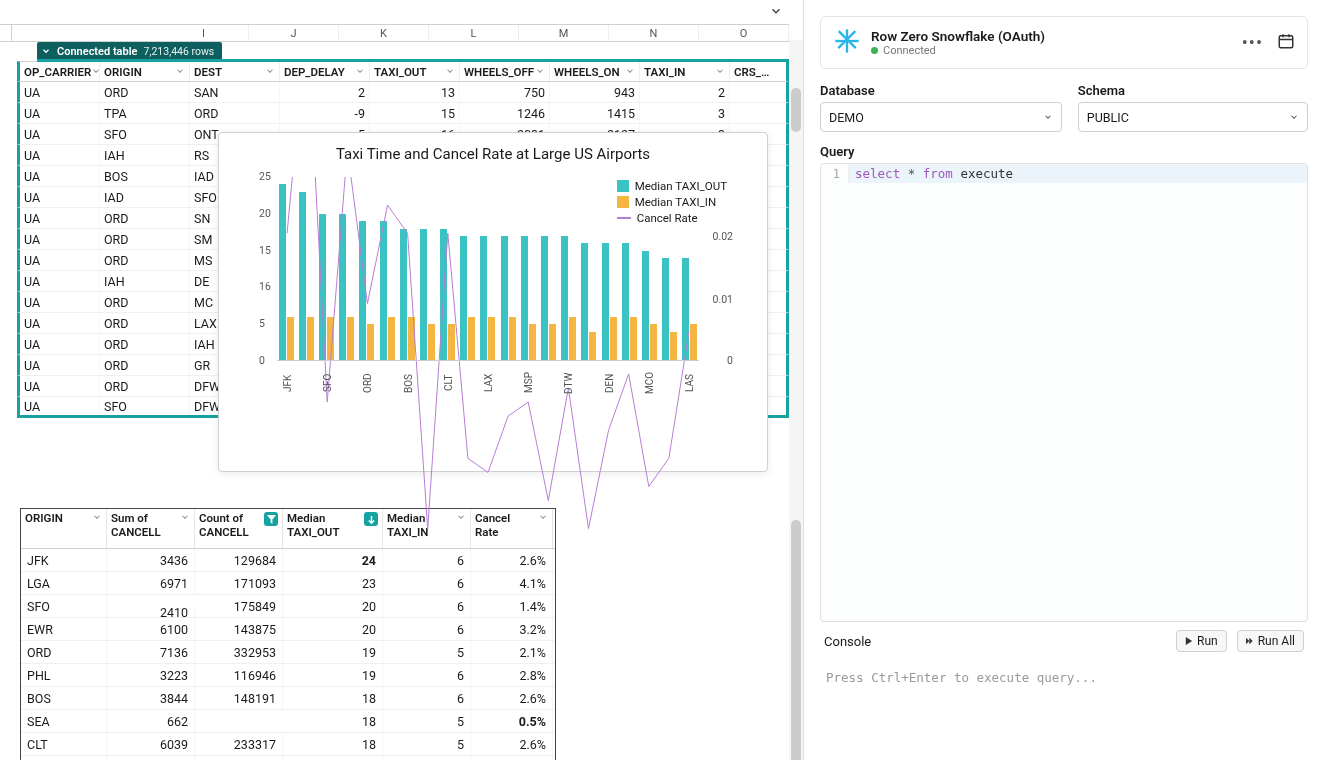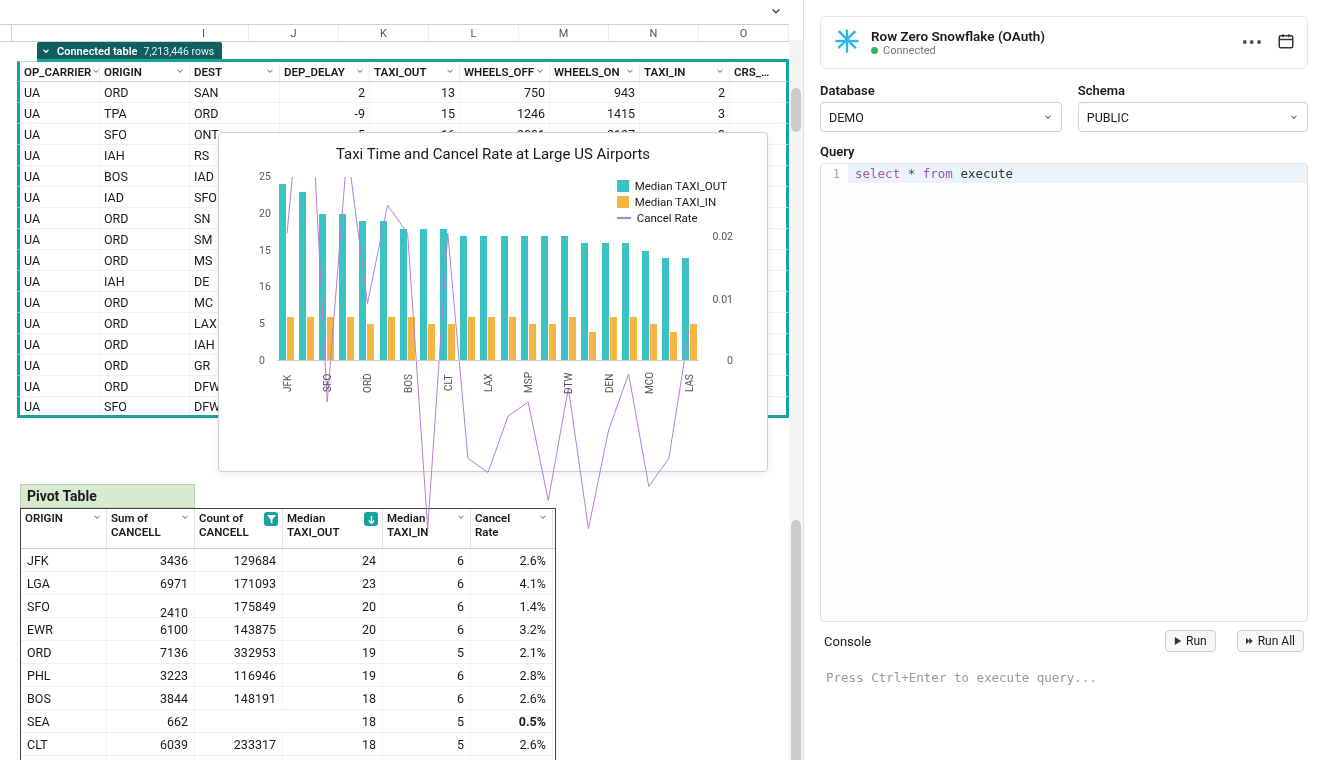--- a/index.html
+++ b/index.html
@@ -103,21 +103,21 @@
   .code-editor { border: 1px solid #e0e0e0; border-radius: 4px; flex: 1; background: #fcfdfd; position: relative; font-family: ui-monospace, "SF Mono", Menlo, monospace; font-size: 12.5px; overflow: hidden; }
   .code-line { display: flex; }
   .gutter { width: 28px; text-align: right; padding: 2px 8px 2px 0; color: #aaa; background: #fcfdfd; border-right: 1px solid #eee; }
   .code-text { padding: 2px 6px; background: #eaf4fa; flex: 1; }
   .kw { color: #9c5ab8; }
   .star { color: #555; }
   .id { color: #333; }
 
   .console-bar { display: flex; align-items: center; justify-content: space-between; padding: 8px 4px; border-top: 0; }
   .console-bar .lbl { font-size: 13px; }
-  .console-bar .btns { display: flex; gap: 21px; margin-left: 32px; }
+  .console-bar .btns { display: flex; gap: 10px; margin-left: 32px; }
   .btn { border: 1px solid #d0d0d0; background: #f7f7f7; border-radius: 4px; padding: 3px 8px; font-size: 12px; display: flex; align-items: center; gap: 4px; cursor: pointer; }
   .btn svg { width: 8px; height: 8px; }
   .console-out { flex: 0 0 100px; padding: 10px 6px; color: #999; font-family: ui-monospace, monospace; font-size: 12.5px; }
 
   .ml17 { margin-left: 17px; }
 </style>
 </head>
 <body>
 
 <div class="app">
@@ -386,23 +386,20 @@
             <div class="cell">DFW</div>
             <div class="cell num"></div>
             <div class="cell num"></div>
             <div class="cell num"></div>
             <div class="cell num"></div>
             <div class="cell num"></div>
             <div class="cell"></div>
           </div>
         </div>
 
-      <div class="pivot-title" style="top:460px">
-        <span>Pivot Table</span>
-      </div>
       <div class="pivot-tbl" style="top:484px" id="pivot-tbl">
           <div class="pv-hrow">
             <div class="pvh" style="width: 86px;">
               <span class="lbl">ORIGIN</span>
               <span><svg class="dd" viewBox="0 0 24 24" fill="none" stroke="#888" stroke-width="2.5">
                   <polyline points="6 9 12 15 18 9"></polyline>
                 </svg></span>
             </div>
             <div class="pvh" style="width: 88px;">
               <span class="lbl">Sum of
@@ -442,21 +439,21 @@
 Rate</span>
               <span><svg class="dd" viewBox="0 0 24 24" fill="none" stroke="#888" stroke-width="2.5">
                   <polyline points="6 9 12 15 18 9"></polyline>
                 </svg></span>
             </div>
           </div>
           <div class="pv-row">
             <div class="pvc" style="width: 86px;">JFK</div>
             <div class="pvc num" style="width: 88px;">3436</div>
             <div class="pvc num" style="width: 88px;">129684</div>
-            <div class="pvc num" style="width: 100px;">24</div>
+            <div class="pvc num" style="width: 100px; font-weight: bold;">24</div>
             <div class="pvc num" style="width: 88px;">6</div>
             <div class="pvc num" style="width: 82px;">2.6%</div>
           </div>
           <div class="pv-row">
             <div class="pvc" style="width: 86px;">LGA</div>
             <div class="pvc num" style="width: 88px;">6971</div>
             <div class="pvc num" style="width: 88px;">171093</div>
             <div class="pvc num" style="width: 100px;">23</div>
             <div class="pvc num" style="width: 88px;">6</div>
             <div class="pvc num" style="width: 82px;">4.1%</div>

